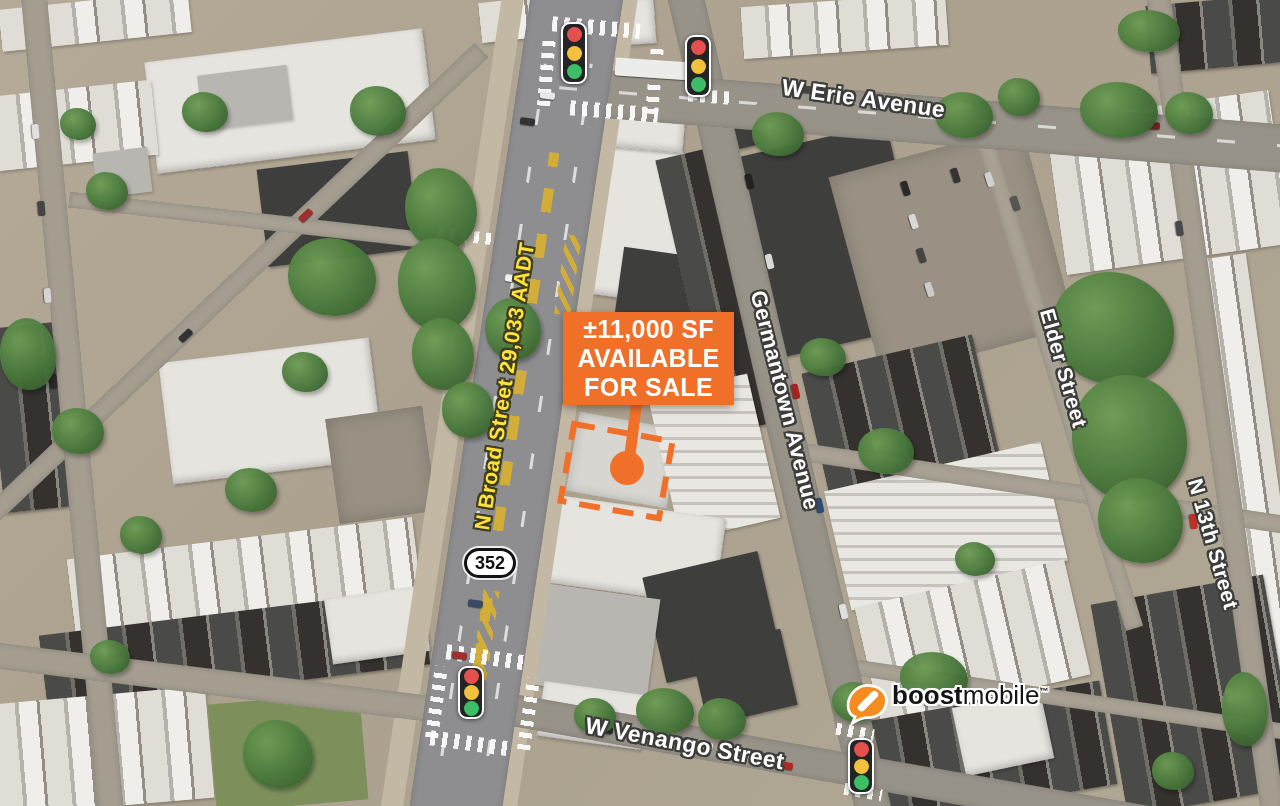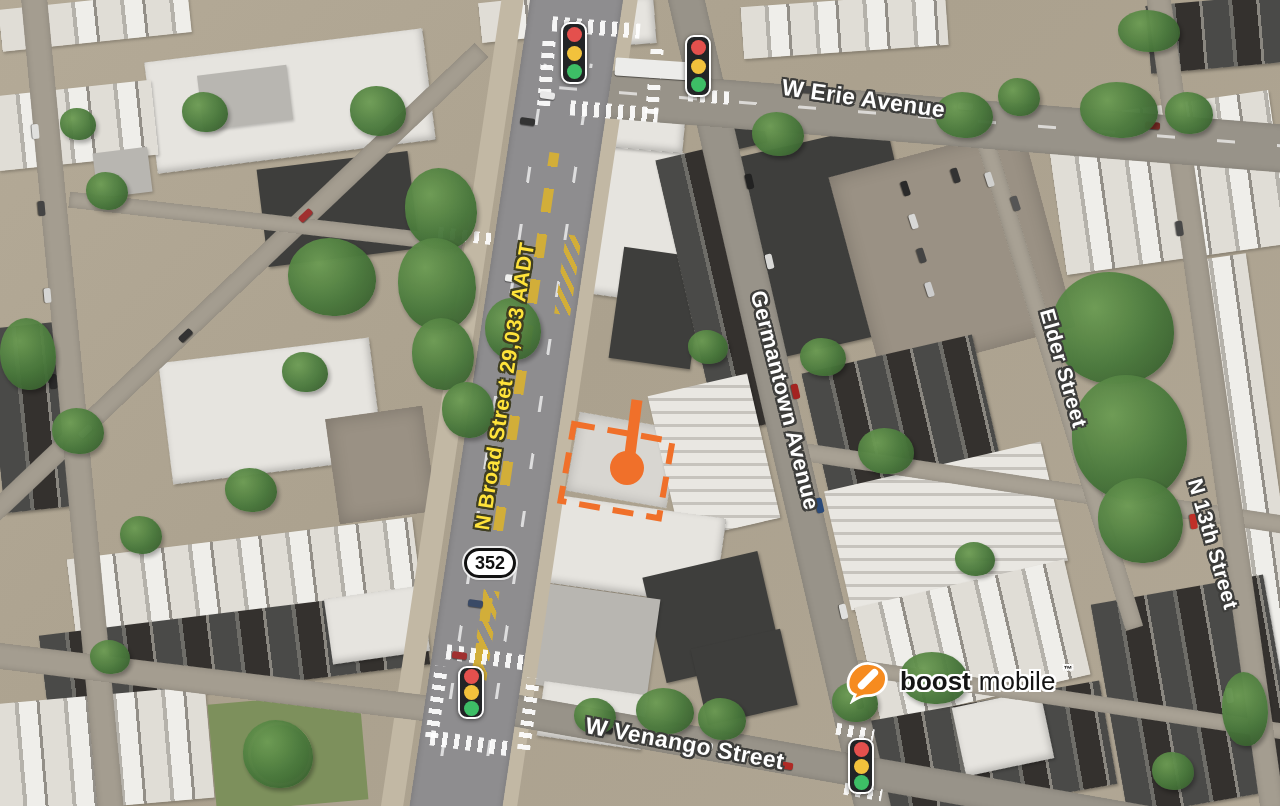--- a/index.html
+++ b/index.html
@@ -64,21 +64,21 @@
       display:flex;flex-direction:column;align-items:center;justify-content:space-evenly;
       box-shadow:0 1px 4px rgba(0,0,0,.55);box-sizing:border-box;}
   .lamp{width:15px;height:15px;border-radius:50%;}
   .lamp.red{background:#E4504D;}
   .lamp.amb{background:#F2C23C;}
   .lamp.grn{background:#3DBE66;}
   #tl1{left:561px;top:22px;height:62px;}
   #tl2{left:685px;top:35px;height:62px;}
   #tl3{left:458px;top:666px;height:53px;}
   #tl4{left:848px;top:738px;height:56px;}
-  #boost{position:absolute;z-index:11;left:846px;top:658px;display:flex;align-items:center;gap:8px;}
+  #boost{position:absolute;z-index:11;left:846px;top:680px;display:flex;align-items:flex-start;}
   #boost .word{font-size:26px;color:#141414;letter-spacing:0;
       text-shadow:-2px -2px 0 #fff,-2px 0 0 #fff,-2px 2px 0 #fff,0 -2px 0 #fff,
                   0 2px 0 #fff,2px -2px 0 #fff,2px 0 0 #fff,2px 2px 0 #fff;}
   #boost .w1{font-weight:800;margin-left:2px;}
   #boost .w2{font-weight:400;}
   #boost .tm{font-size:9px;font-weight:700;align-self:flex-start;margin-top:6px;}
 </style>
 </head>
 <body>
 
@@ -235,20 +235,25 @@
     </div>
 
   <svg id="parcel-svg" width="1280" height="806">
     <g transform="translate(574,424) rotate(10)">
       <rect x="0" y="0" width="100" height="78" fill="none" stroke="#F0702A" stroke-width="6" stroke-dasharray="21 13"></rect>
     </g>
     <line x1="637" y1="400" x2="629" y2="462" stroke="#F0702A" stroke-width="11"></line>
     <circle cx="627" cy="468" r="17" fill="#F0702A"></circle>
   </svg>
 
+  <div id="callout">
+    <div>±11,000 SF</div>
+    <div>AVAILABLE</div>
+    <div>FOR SALE</div>
+  </div>
 
   <div class="lbl" id="lbl-erie">W Erie Avenue</div>
   <div class="lbl lblY" id="lbl-broad">N Broad Street 29,033 AADT</div>
   <div class="lbl" id="lbl-germantown">Germantown Avenue</div>
   <div class="lbl" id="lbl-elder">Elder Street</div>
   <div class="lbl" id="lbl-13th">N 13th Street</div>
   <div class="lbl" id="lbl-venango">W Venango Street</div>
 
   <div id="shield611">352</div>
 

